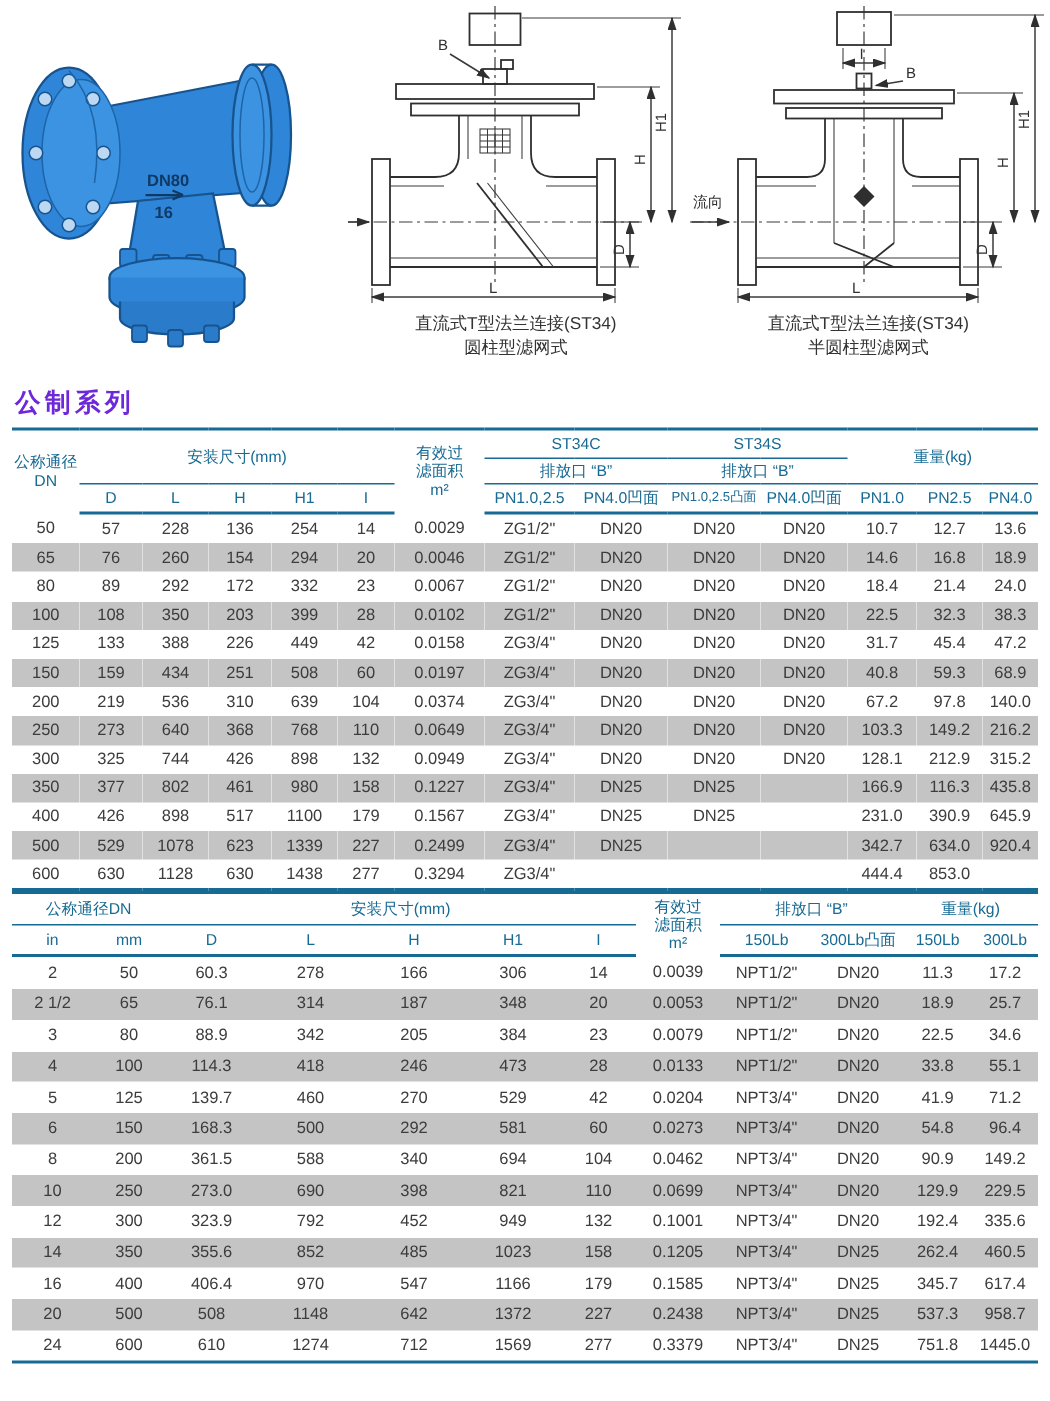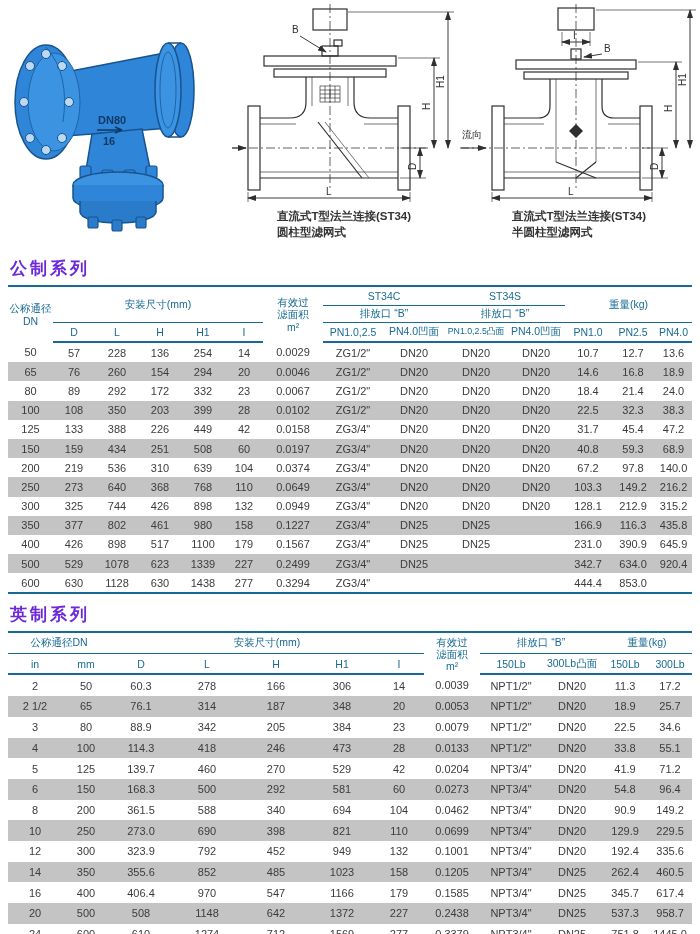--- a/index.html
+++ b/index.html
@@ -5,21 +5,21 @@
   html,body{margin:0;padding:0;background:#fff;}
   body{width:700px;height:934px;overflow:hidden;font-family:"Liberation Sans","DejaVu Sans",sans-serif;}
   .page{width:700px;height:934px;position:relative;background:#fff;}
 
   
   .hero{display:flex;align-items:flex-start;padding:2px 0 0 0;height:248px;box-sizing:border-box;}
   .fig{display:flex;flex-direction:column;align-items:center;}
   .fig-photo{width:230px;}
   .fig-d1{width:228px;}
   .fig-d2{width:242px;}
-  .caption{font-size:11.5px;font-weight:bold;color:#333;line-height:1.35;margin-top:1px;}
+  .caption{font-size:11.5px;font-weight:normal;color:#333;text-align:center;line-height:1.35;margin-top:1px;}
   svg{display:block;}
   .dimline{stroke:#3a3a3a;stroke-width:1;fill:none;}
   .thin{stroke:#3a3a3a;stroke-width:0.7;fill:none;}
   .body-line{stroke:#2f2f2f;stroke-width:1.2;fill:none;}
   .cl{stroke:#3a3a3a;stroke-width:0.8;stroke-dasharray:9 3 2 3;fill:none;}
   .dimtext{font-size:10px;fill:#2f2f2f;font-family:"Liberation Sans",sans-serif;}
 
   
   .sec-title{font-size:17px;font-weight:bold;color:#6d28d9;letter-spacing:3px;margin:9px 0 5px 10px;}
 
@@ -488,21 +488,20 @@
             <td></td>
             <td></td>
             <td>444.4</td>
             <td>853.0</td>
             <td></td>
           </tr>
         </tbody>
     </table>
   </div>
 
-  <div class="sec-title">英制系列</div>
   <div class="twrap">
     <table class="imperial">
       <colgroup>
         <col style="width:54px">
           <col style="width:48px">
           <col style="width:62px">
           <col style="width:70px">
         <col style="width:68px">
           <col style="width:64px">
           <col style="width:50px">

